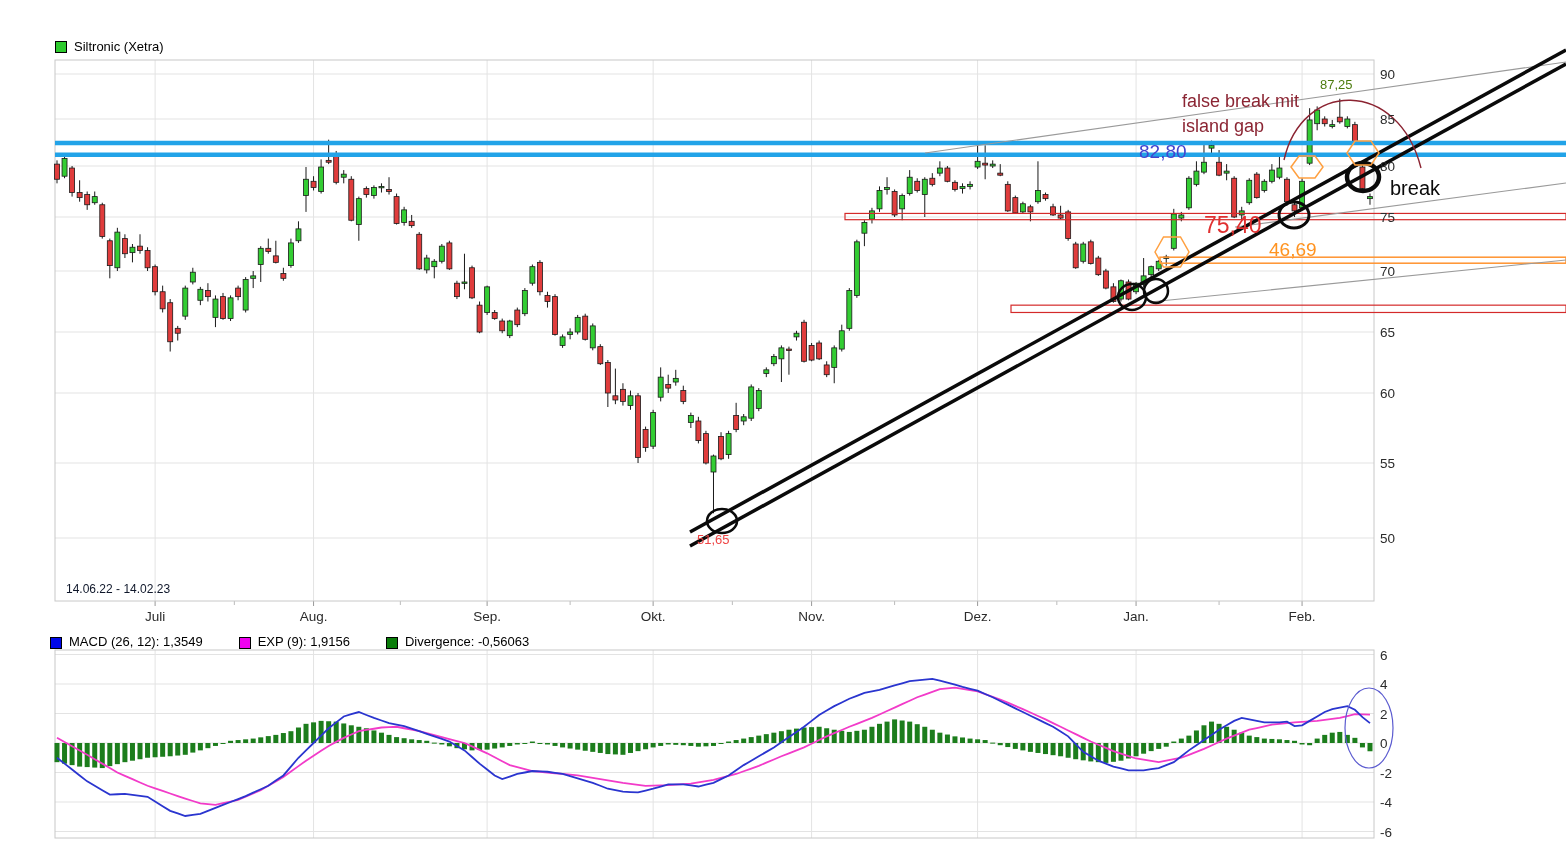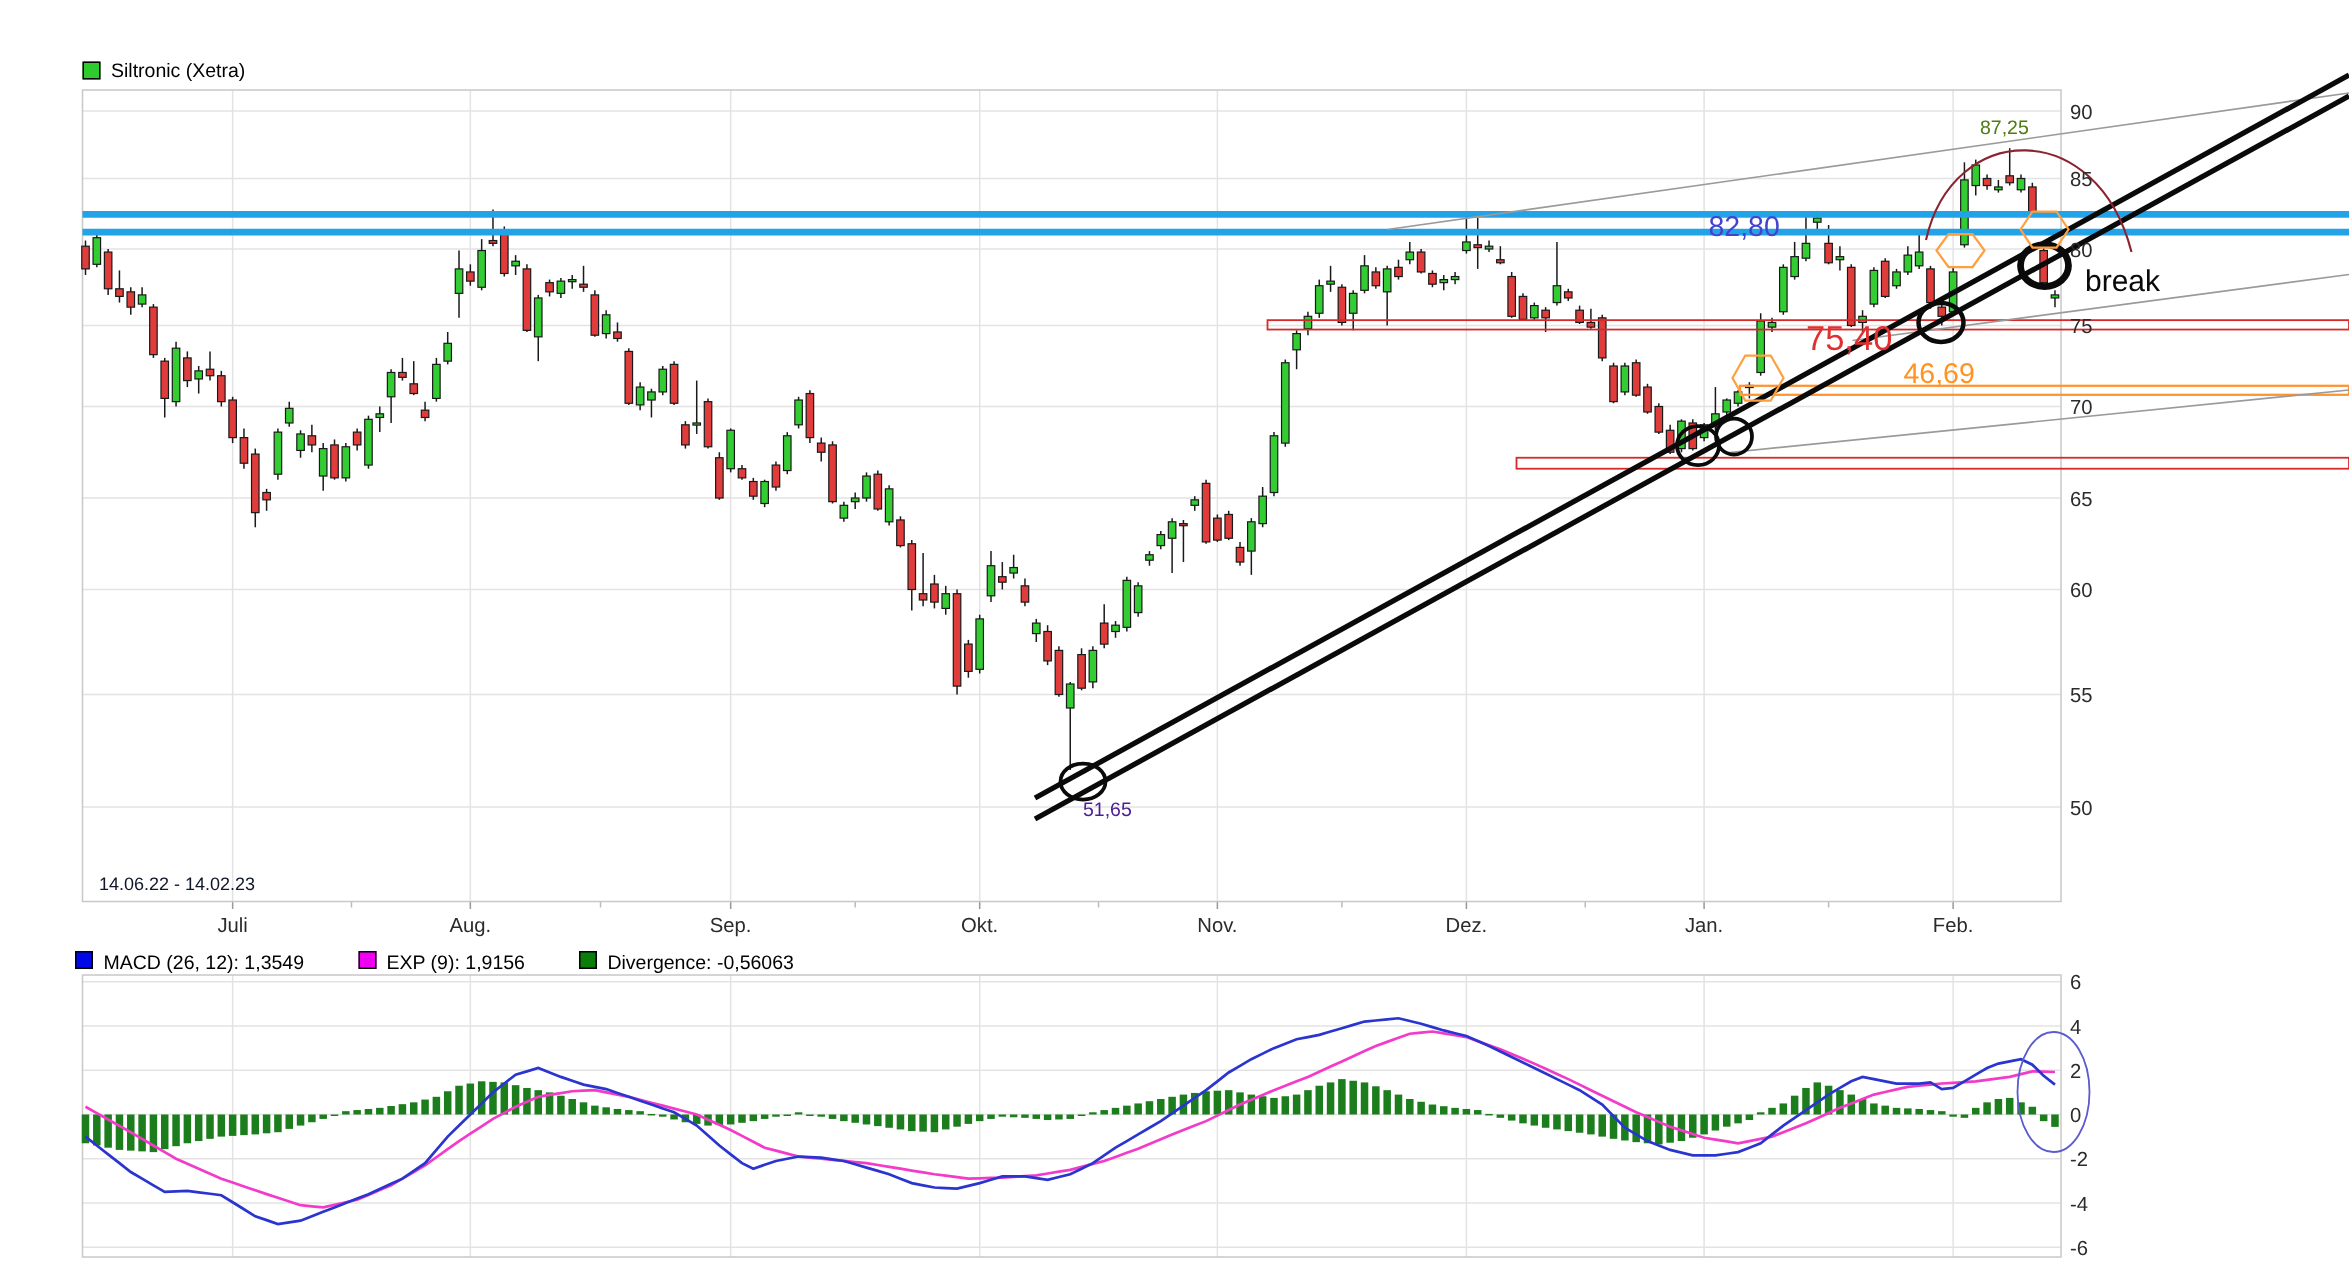--- a/index.html
+++ b/index.html
@@ -2,33 +2,33 @@
 <html><head>
 <meta charset="utf-8">
 <style>
   html,body{margin:0;padding:0;background:#ffffff;}
   body{font-family:"Liberation Sans","DejaVu Sans",sans-serif;}
   .stage{position:relative;width:1566px;height:842px;background:#fff;overflow:hidden;}
   svg{position:absolute;left:0;top:0;}
   .ov{position:absolute;white-space:nowrap;}
   .legend-main{left:55px;top:39px;display:flex;align-items:center;gap:7px;font-size:13px;color:#000;justify-content:center;}
   .legend-macd{left:50px;top:634px;display:flex;align-items:center;font-size:13px;color:#000;}
-  .legend-macd .item{display:flex;align-items:flex-start;gap:7px;margin-right:36px;}
+  .legend-macd .item{display:flex;align-items:flex-end;gap:7px;margin-right:36px;}
   .sq{width:10px;height:10px;border:1px solid #000;display:inline-block;}
   .sq-green{background:#2ecb2e;}
   .sq-blue{background:#0008e8;}
   .sq-magenta{background:#f000f0;}
   .sq-darkgreen{background:#0a7d0a;}
   .ann-8280{left:1139px;top:141px;font-size:19px;color:#4343cf;}
   .ann-7540{left:1204px;top:212px;font-size:23px;color:#e03030;}
   .ann-7170{left:1269px;top:239px;font-size:19px;color:#ff9320;}
   .ann-falsebreak{left:1182px;top:89px;font-size:18px;line-height:25px;color:#8b2533;white-space:normal;width:150px;}
   .ann-break{left:1390px;top:177px;font-size:20px;color:#0a0a0a;}
   .ann-8725{left:1320px;top:77px;font-size:13px;color:#4d7c0f;}
-  .ann-5165{left:697px;top:532px;font-size:13px;color:#4c1d95;margin-left:25px;}
+  .ann-5165{left:697px;top:532px;font-size:13px;color:#ef4444;}
   .date-range{left:66px;top:582px;font-size:12px;color:#0f172a;}
 </style>
 </head>
 <body>
 
 <div class="stage">
   <svg id="chart-svg" width="1566" height="842">
     <g id="g-grid">
         <line x1="55" y1="74" x2="1374" y2="74" stroke="#e3e3e3" stroke-width="1"></line>
         <line x1="55" y1="119" x2="1374" y2="119" stroke="#e3e3e3" stroke-width="1"></line>
@@ -666,20 +666,21 @@
   </svg>
 
   <div class="ov legend-main">
     <span class="sq sq-green"></span>
     <span>Siltronic (Xetra)</span>
   </div>
 
   <span class="ov ann-8280">82,80</span>
   <span class="ov ann-7540">75,40</span>
   <span class="ov ann-7170">46,69</span>
+  <span class="ov ann-falsebreak">false break mit island gap</span>
   <span class="ov ann-break">break</span>
   <span class="ov ann-8725">87,25</span>
   <span class="ov ann-5165">51,65</span>
   <span class="ov date-range">14.06.22 - 14.02.23</span>
 
   <div class="ov legend-macd">
     <span class="item">
       <span class="sq sq-blue"></span>
       <span>MACD (26, 12): 1,3549</span>
     </span>

